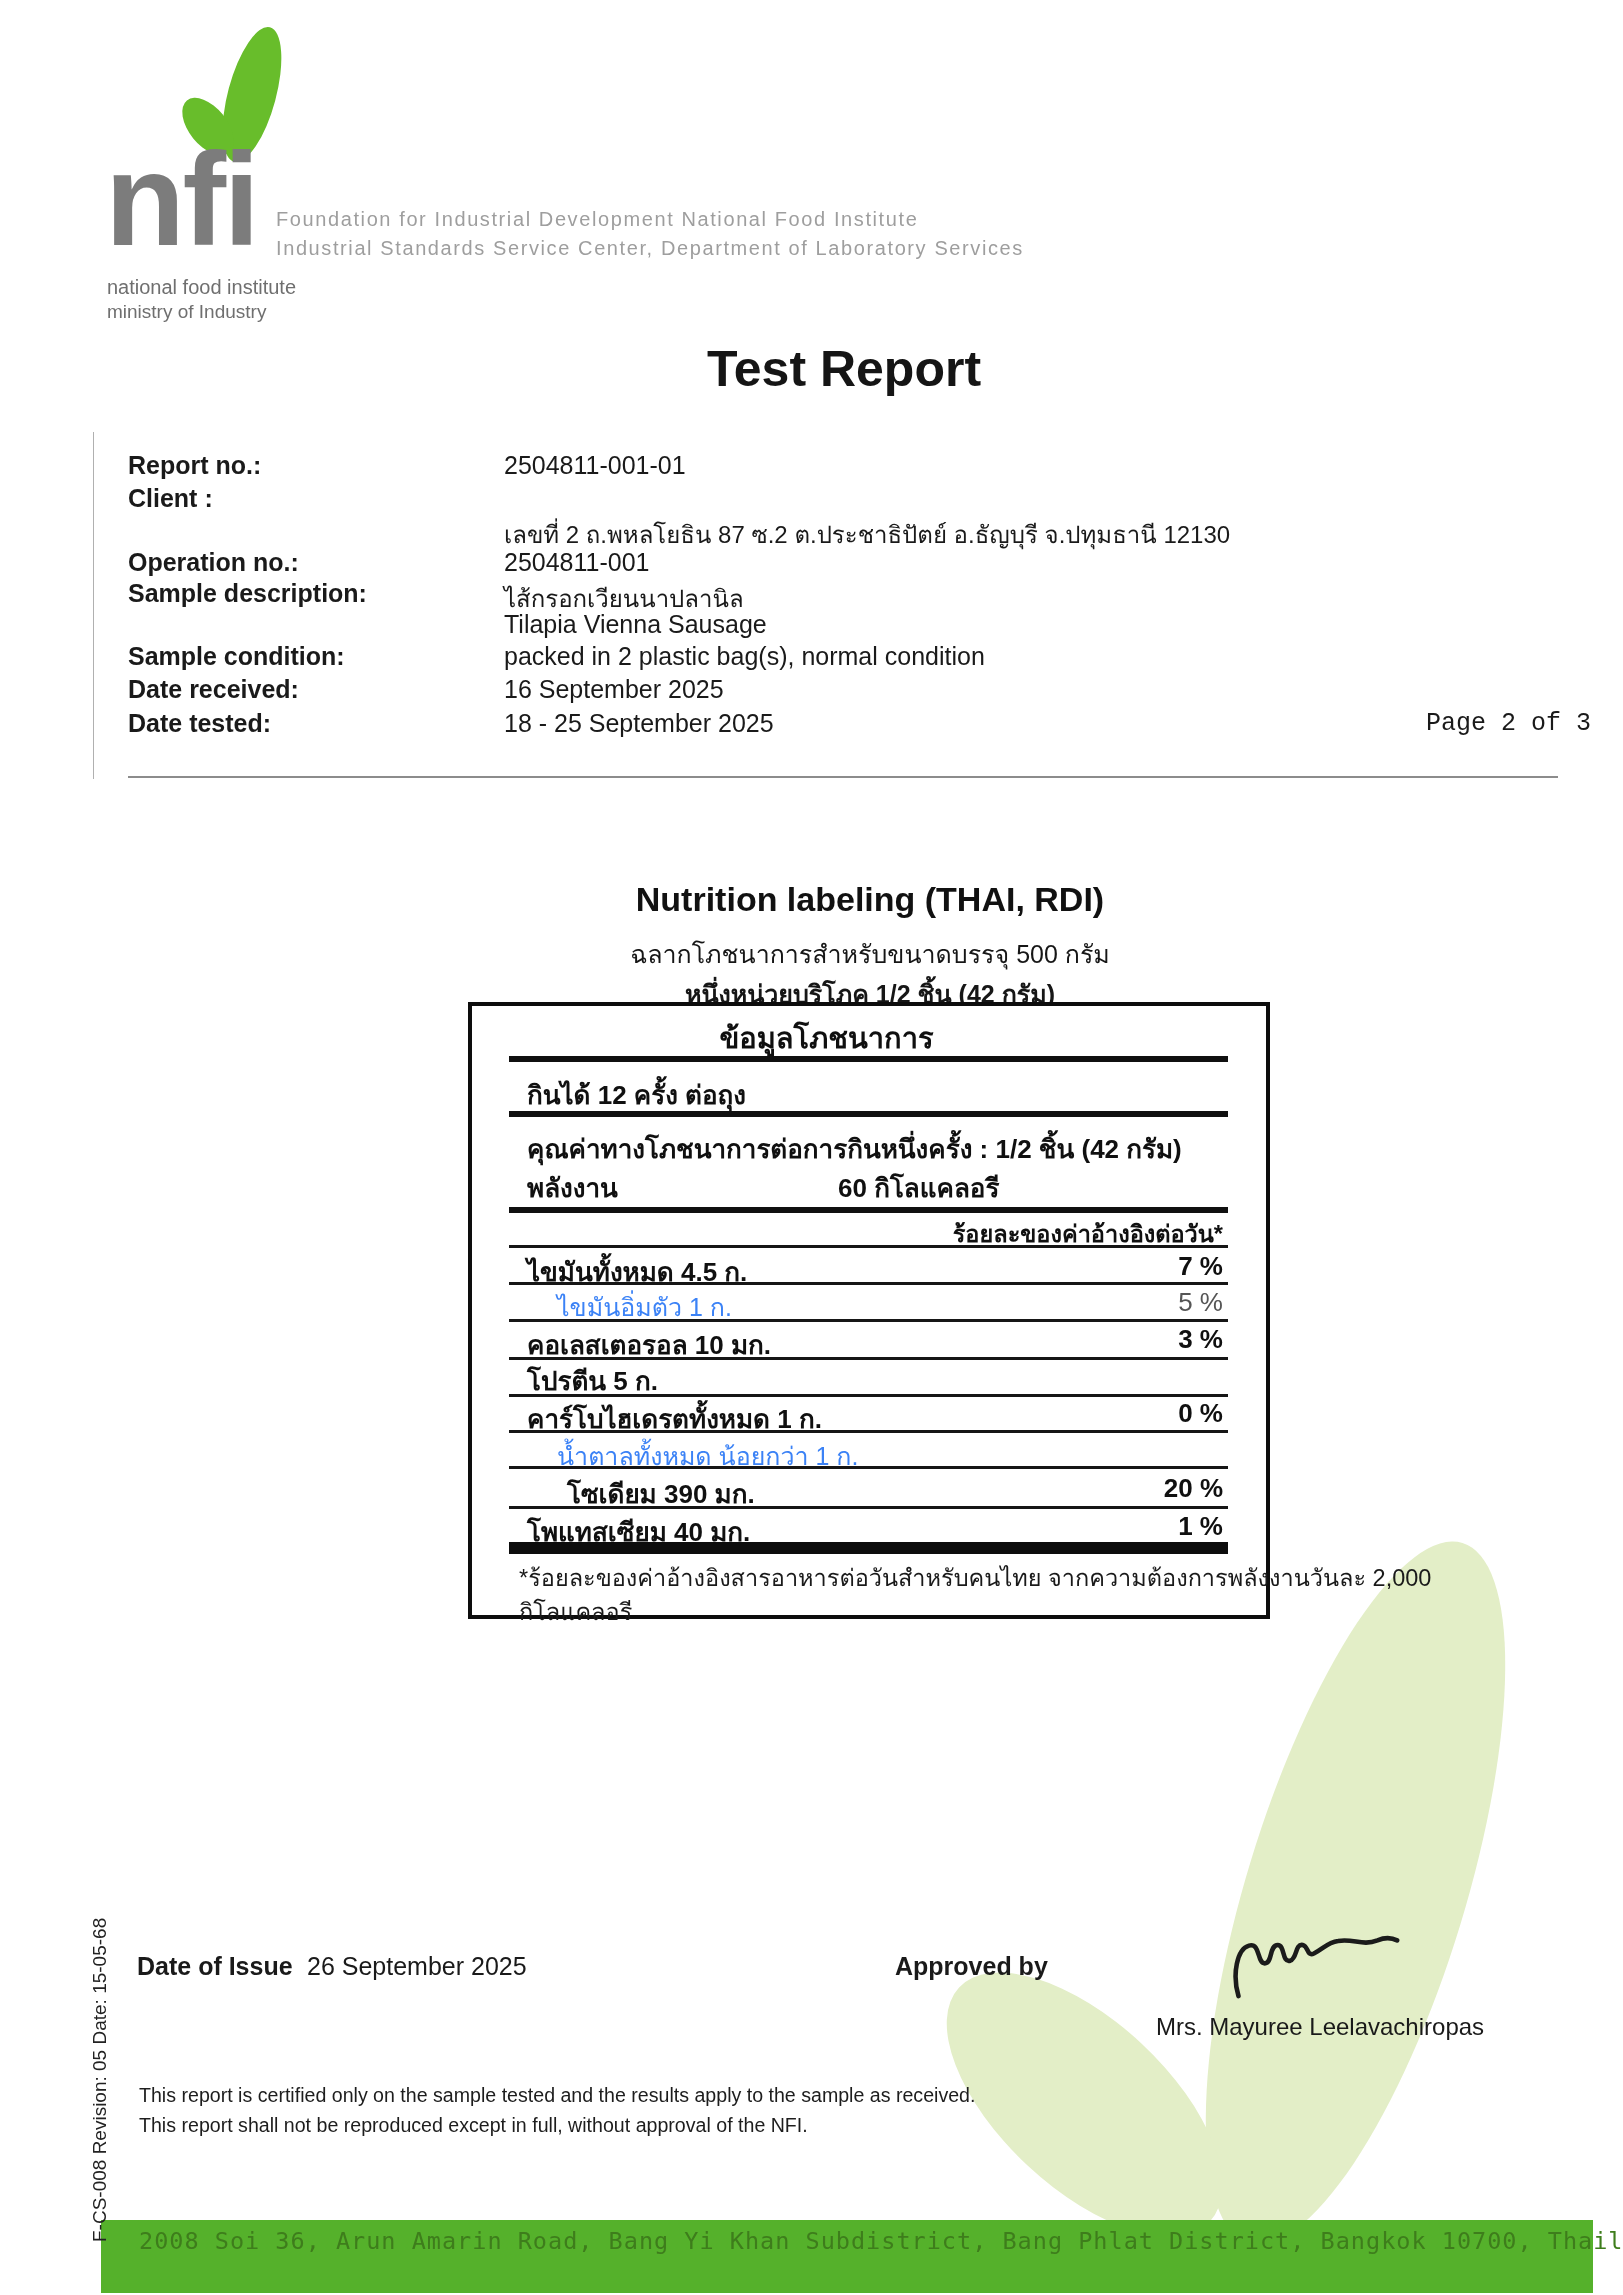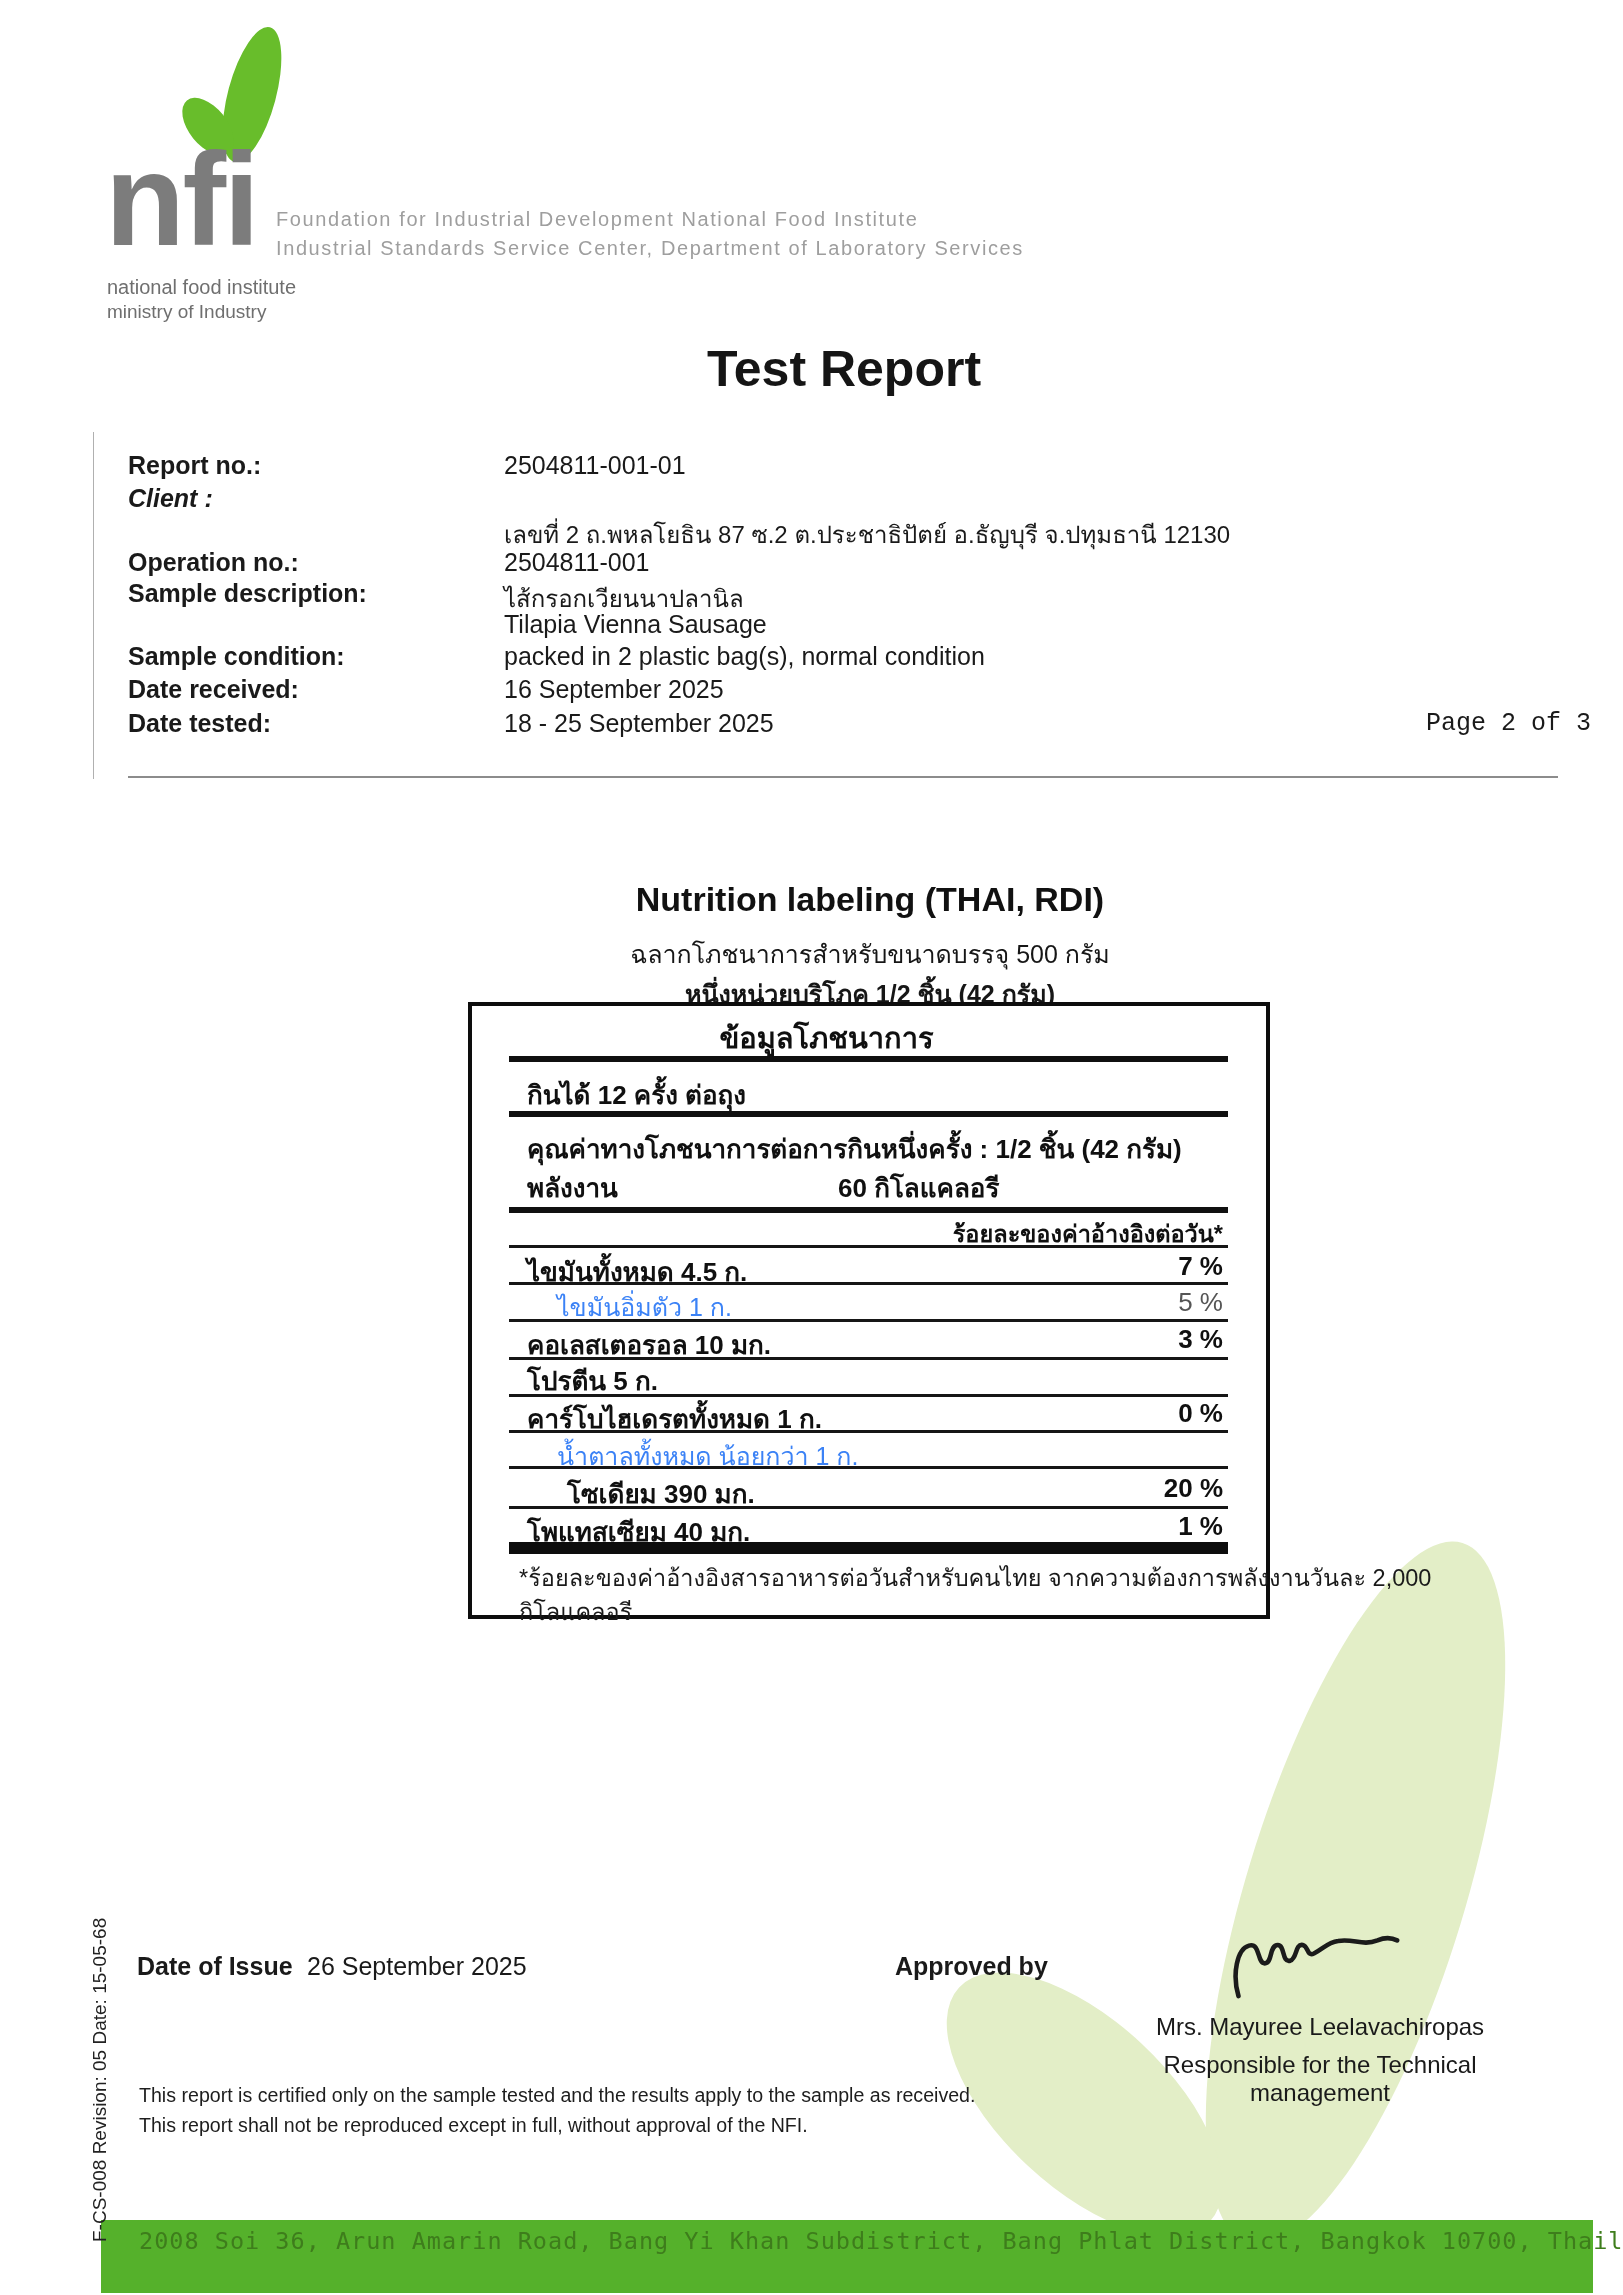--- a/index.html
+++ b/index.html
@@ -41,21 +41,21 @@
   <div class="abs gray-head" style="left:276px; top:208px;">Foundation for Industrial Development National Food Institute</div>
   <div class="abs gray-head" style="left:276px; top:237px;">Industrial Standards Service Center, Department of Laboratory Services</div>
 
   <div class="abs center-txt" style="left:65px; top:340px; width:1558px; font-size:50px; font-weight:bold; color:#151515;">Test Report</div>
 
   <div class="abs" style="left:93px; top:432px; width:1.3px; height:347px; background:#b0b0b0;"></div>
 
   <div class="abs label-b" style="left:128px; top:451px;">Report no.:</div>
   <div class="abs val" style="left:504px; top:451px;">2504811-001-01</div>
 
-  <div class="abs label-b" style="left:128px; top:484px;font-style:italic;">Client :</div>
+  <div class="abs label-b" style="left:128px; top:484px;">Client :</div>
   <div class="abs val-th" style="left:504px; top:515px;">เลขที่ 2 ถ.พหลโยธิน 87 ซ.2 ต.ประชาธิปัตย์ อ.ธัญบุรี จ.ปทุมธานี 12130</div>
 
   <div class="abs label-b" style="left:128px; top:548px;">Operation no.:</div>
   <div class="abs val" style="left:504px; top:548px;">2504811-001</div>
 
   <div class="abs label-b" style="left:128px; top:579px;">Sample description:</div>
   <div class="abs val-th" style="left:504px; top:579px;">ไส้กรอกเวียนนาปลานิล</div>
   <div class="abs val" style="left:504px; top:610px;">Tilapia Vienna Sausage</div>
 
   <div class="abs label-b" style="left:128px; top:642px;">Sample condition:</div>
@@ -132,21 +132,20 @@
 
   <div class="abs label-b" style="left:137px; top:1952px; z-index:1;">Date of Issue</div>
   <div class="abs val" style="left:307px; top:1952px; z-index:1;">26 September 2025</div>
   <div class="abs label-b" style="left:895px; top:1952px; z-index:1;">Approved by</div>
 
   <svg class="abs" style="left:1228px; top:1916px; z-index:1;" width="177" height="92" viewBox="0 0 270 140">
     <path d="M16,122 C6,88 14,50 32,45 C50,40 44,74 57,72 C68,70 63,44 76,44 C87,44 82,72 95,68 C106,64 102,42 114,44 C123,46 120,62 131,57 C145,50 152,40 168,38 C192,34 205,46 228,37 C242,31 252,34 258,37" fill="none" stroke="#1b1b1b" stroke-width="7" stroke-linecap="round" stroke-linejoin="round"></path>
   </svg>
 
   <div class="abs center-txt" style="left:1124px; top:2013px; width:392px; font-size:24px; color:#1a1a1a; z-index:1;">Mrs. Mayuree  Leelavachiropas</div>
-  <div class="abs center-txt" style="left:1091px; top:2051px; width:458px; font-size:24px; color:#1a1a1a; z-index:1;">Responsible for the Technical management</div>
 
   <div class="abs note" style="left:139px; top:2084px; z-index:1;">This report is certified only on the sample tested and the results apply to the sample as received.</div>
   <div class="abs note" style="left:139px; top:2114px; z-index:1;">This report shall not be reproduced except in full, without approval of the NFI.</div>
 
   <div class="abs" style="left:89px; top:2242px; width:275px; font-size:19px; color:#222; transform:rotate(-90deg); transform-origin:left top; white-space:nowrap; z-index:3;">F-CS-008 Revision: 05 Date: 15-05-68</div>
 
   <div class="abs" style="left:101px; top:2220px; width:1492px; height:73px; background:#55b12b; z-index:2;">
     <div class="abs" style="left:38px; top:6.5px; font-size:23.5px; color:#3e7d1c; letter-spacing:1px; font-family:'DejaVu Sans Mono',monospace; white-space:nowrap;">2008 Soi 36, Arun Amarin Road, Bang Yi Khan Subdistrict, Bang Phlat District, Bangkok 10700, Thailand</div>
   </div>
 

